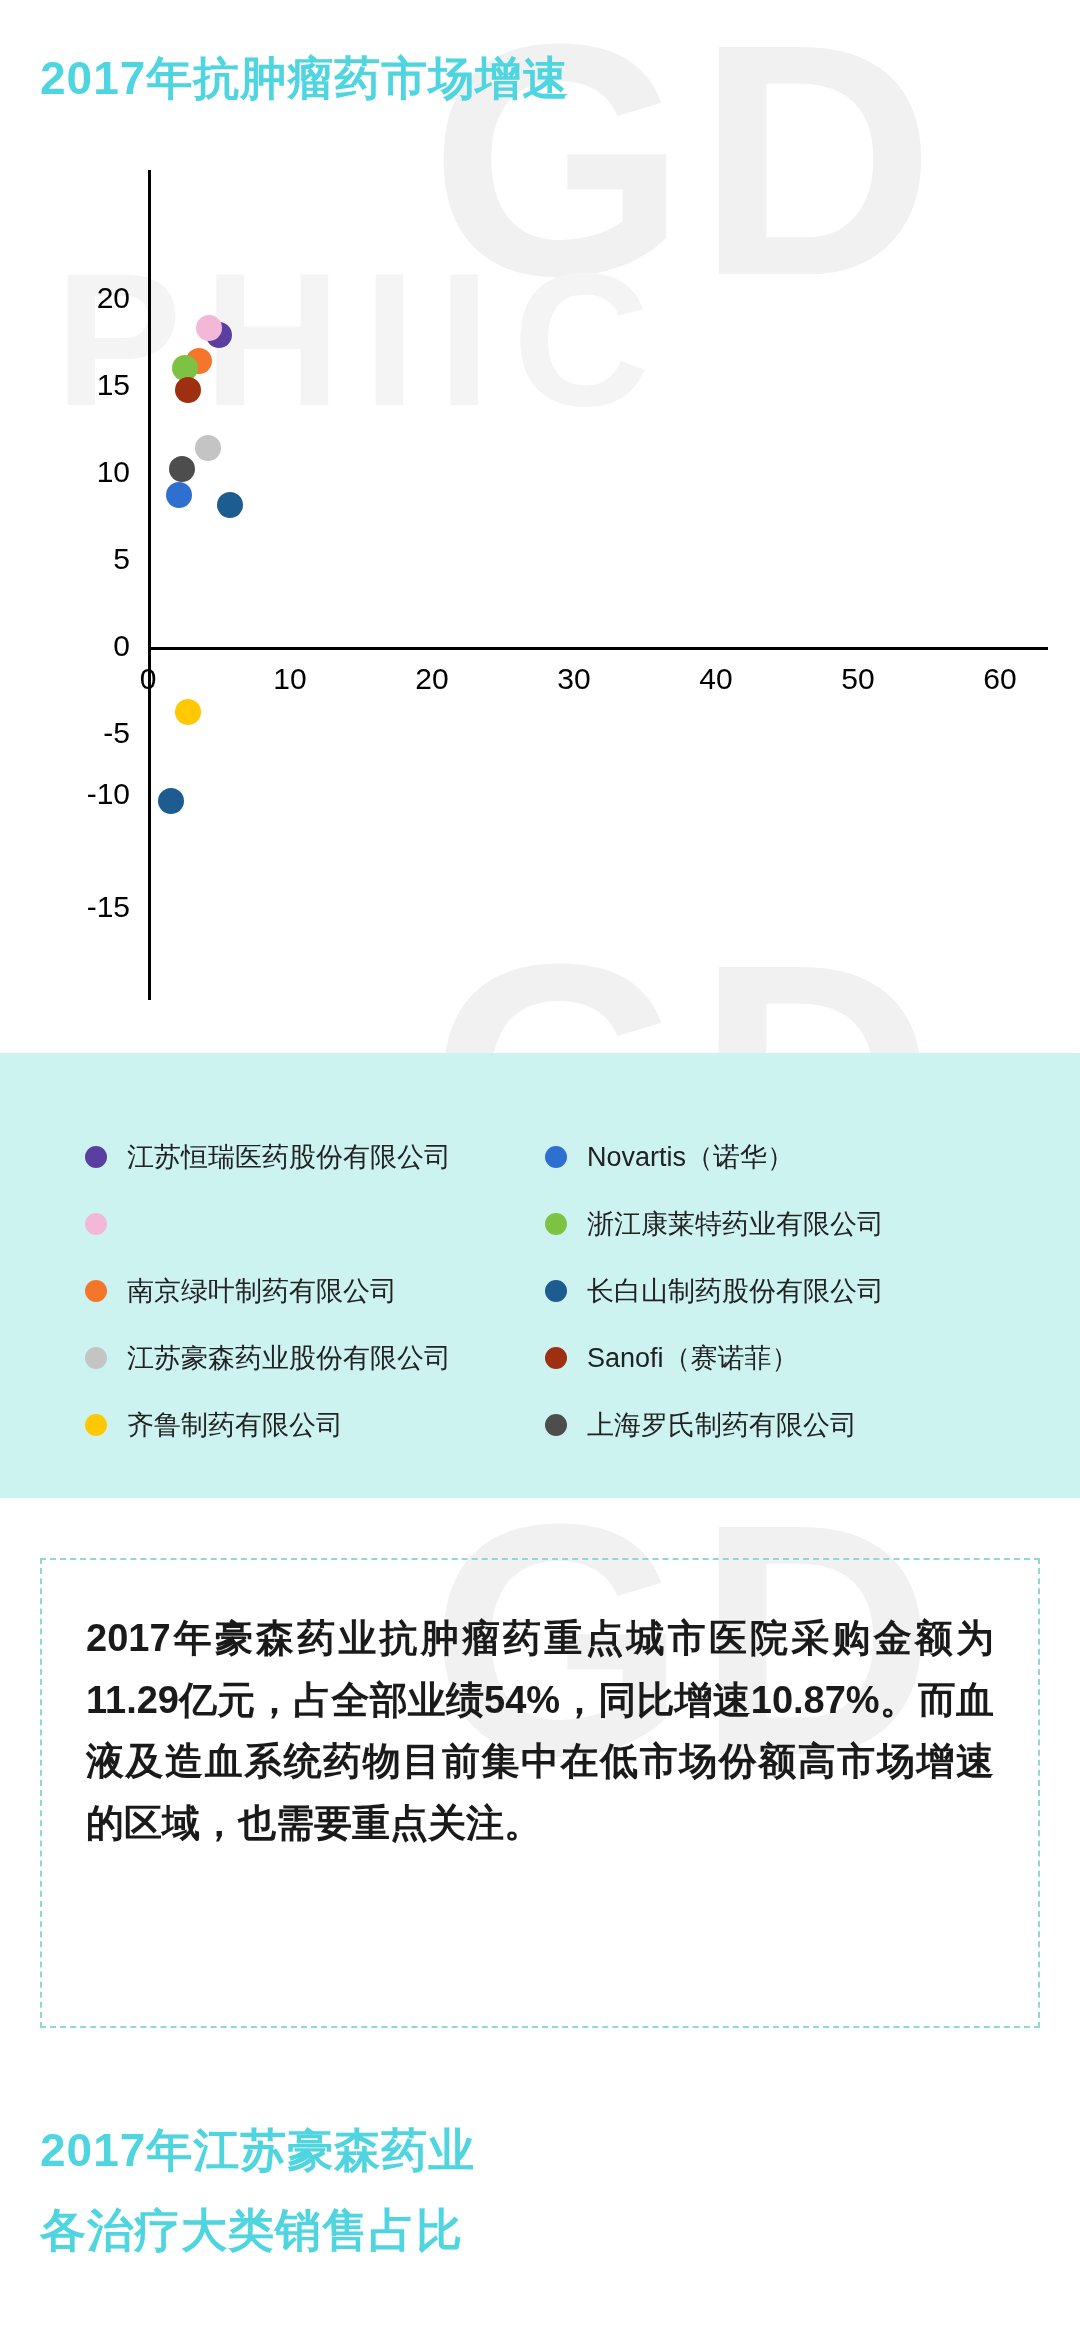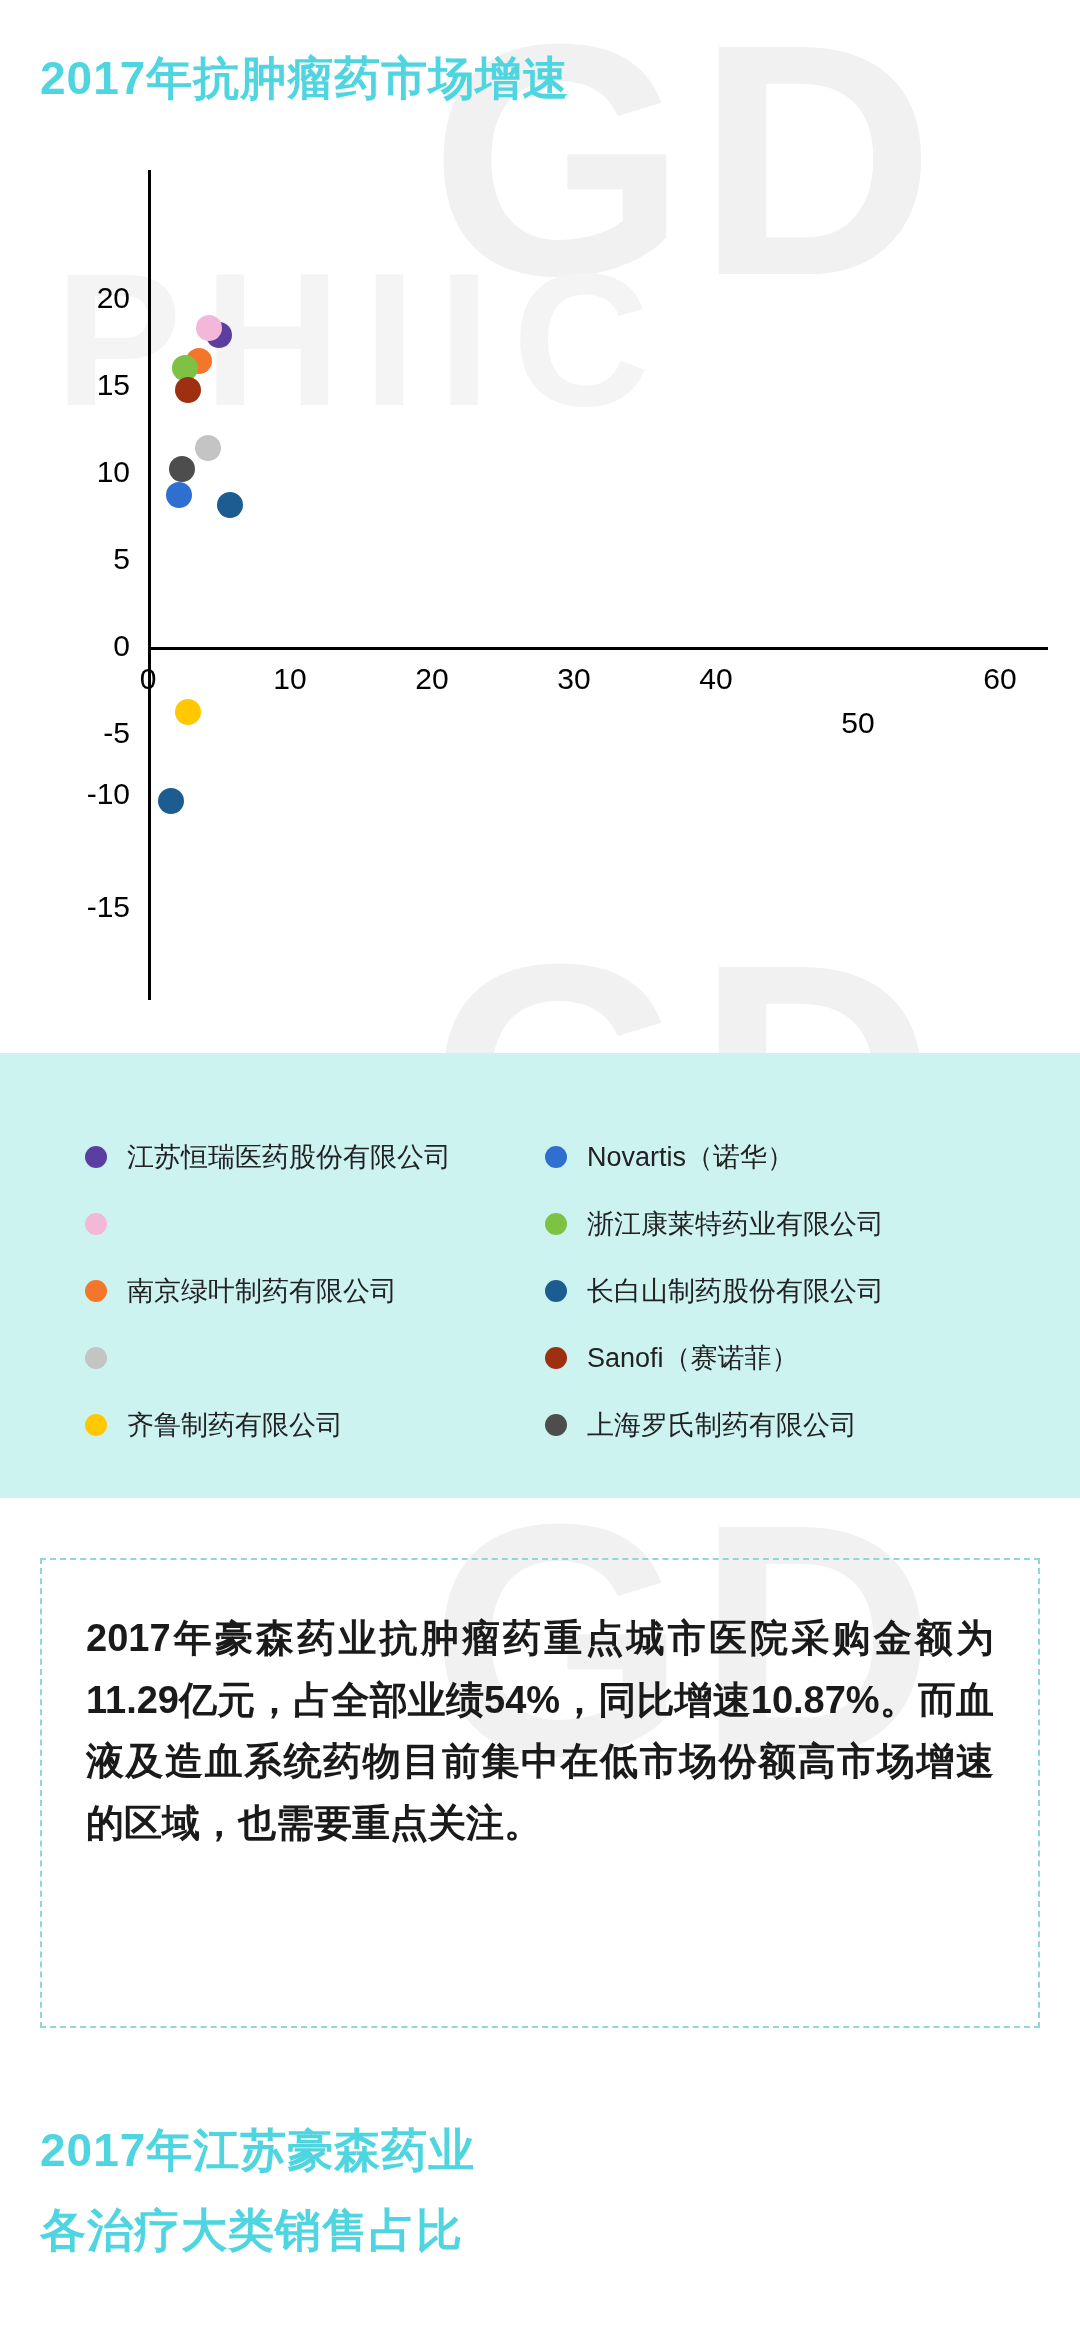--- a/index.html
+++ b/index.html
@@ -171,21 +171,21 @@
       <div class="tick-label y-tick" style="top: 305px;">10</div>
       <div class="tick-label y-tick" style="top: 218px;">15</div>
       <div class="tick-label y-tick" style="top: 131px;">20</div>
     </div>
   <div id="ticks-x">
       <div class="tick-label x-tick" style="left: 113px; top: 512px;">0</div>
       <div class="tick-label x-tick" style="left: 255px; top: 512px;">10</div>
       <div class="tick-label x-tick" style="left: 397px; top: 512px;">20</div>
       <div class="tick-label x-tick" style="left: 539px; top: 512px;">30</div>
       <div class="tick-label x-tick" style="left: 681px; top: 512px;">40</div>
-      <div class="tick-label x-tick" style="left: 823px; top: 512px; margin-top: 44px;">50</div>
+      <div class="tick-label x-tick" style="left: 823px; top: 512px;">50</div>
       <div class="tick-label x-tick" style="left: 965px; top: 512px;">60</div>
     </div>
   <div id="dots">
       <div class="dot" style="left: 219px; top: 184.8px; background: rgb(91, 63, 160);"></div>
       <div class="dot" style="left: 209.06px; top: 177.84px; background: rgb(243, 184, 216);"></div>
       <div class="dot" style="left: 199.12px; top: 210.9px; background: rgb(244, 118, 42);"></div>
       <div class="dot" style="left: 207.64px; top: 297.9px; background: rgb(196, 196, 196);"></div>
       <div class="dot" style="left: 187.76px; top: 562.38px; background: rgb(255, 200, 0);"></div>
       <div class="dot" style="left: 179.24px; top: 344.88px; background: rgb(47, 111, 208);"></div>
       <div class="dot" style="left: 184.92px; top: 217.86px; background: rgb(125, 194, 66);"></div>
@@ -216,20 +216,21 @@
       <div class="legend-item">
         <span class="legend-swatch" style="background: rgb(244, 118, 42);"></span>
         <span class="legend-label">南京绿叶制药有限公司</span>
       </div>
       <div class="legend-item">
         <span class="legend-swatch" style="background: rgb(28, 92, 145);"></span>
         <span class="legend-label">长白山制药股份有限公司</span>
       </div>
       <div class="legend-item">
         <span class="legend-swatch" style="background: rgb(196, 196, 196);"></span>
+        <span class="legend-label">江苏豪森药业股份有限公司</span>
       </div>
       <div class="legend-item">
         <span class="legend-swatch" style="background: rgb(158, 47, 16);"></span>
         <span class="legend-label">Sanofi（赛诺菲）</span>
       </div>
       <div class="legend-item">
         <span class="legend-swatch" style="background: rgb(255, 200, 0);"></span>
         <span class="legend-label">齐鲁制药有限公司</span>
       </div>
       <div class="legend-item">

